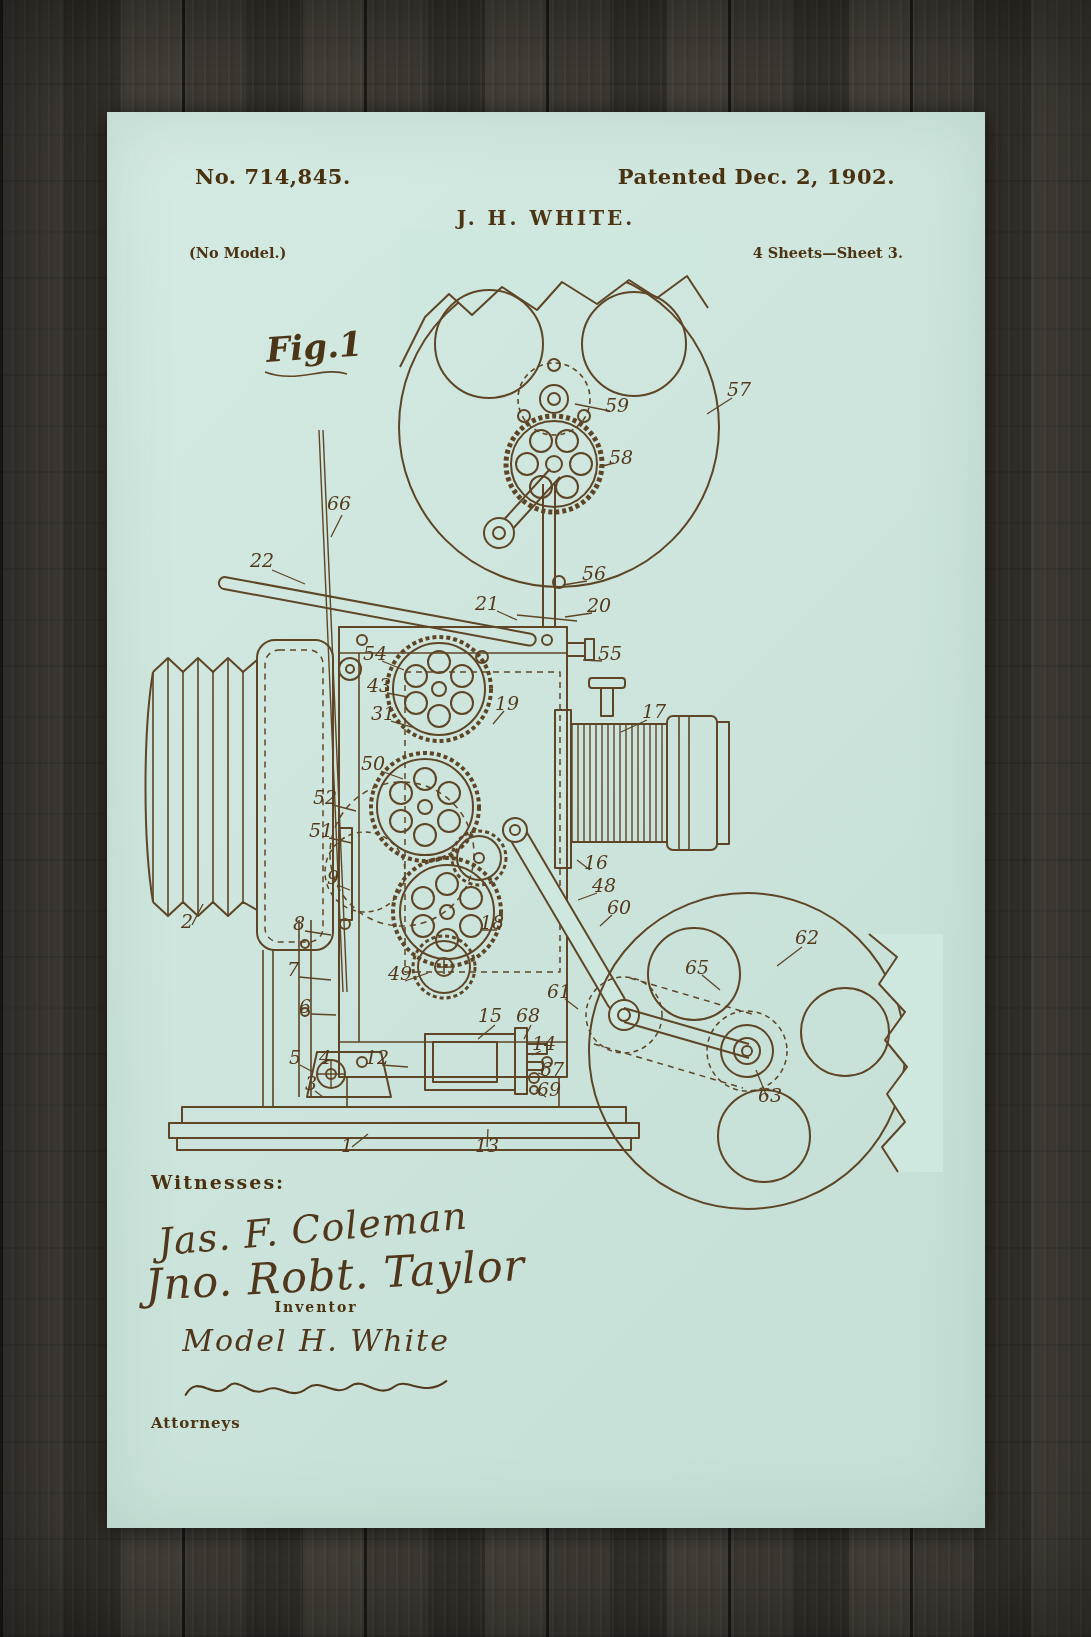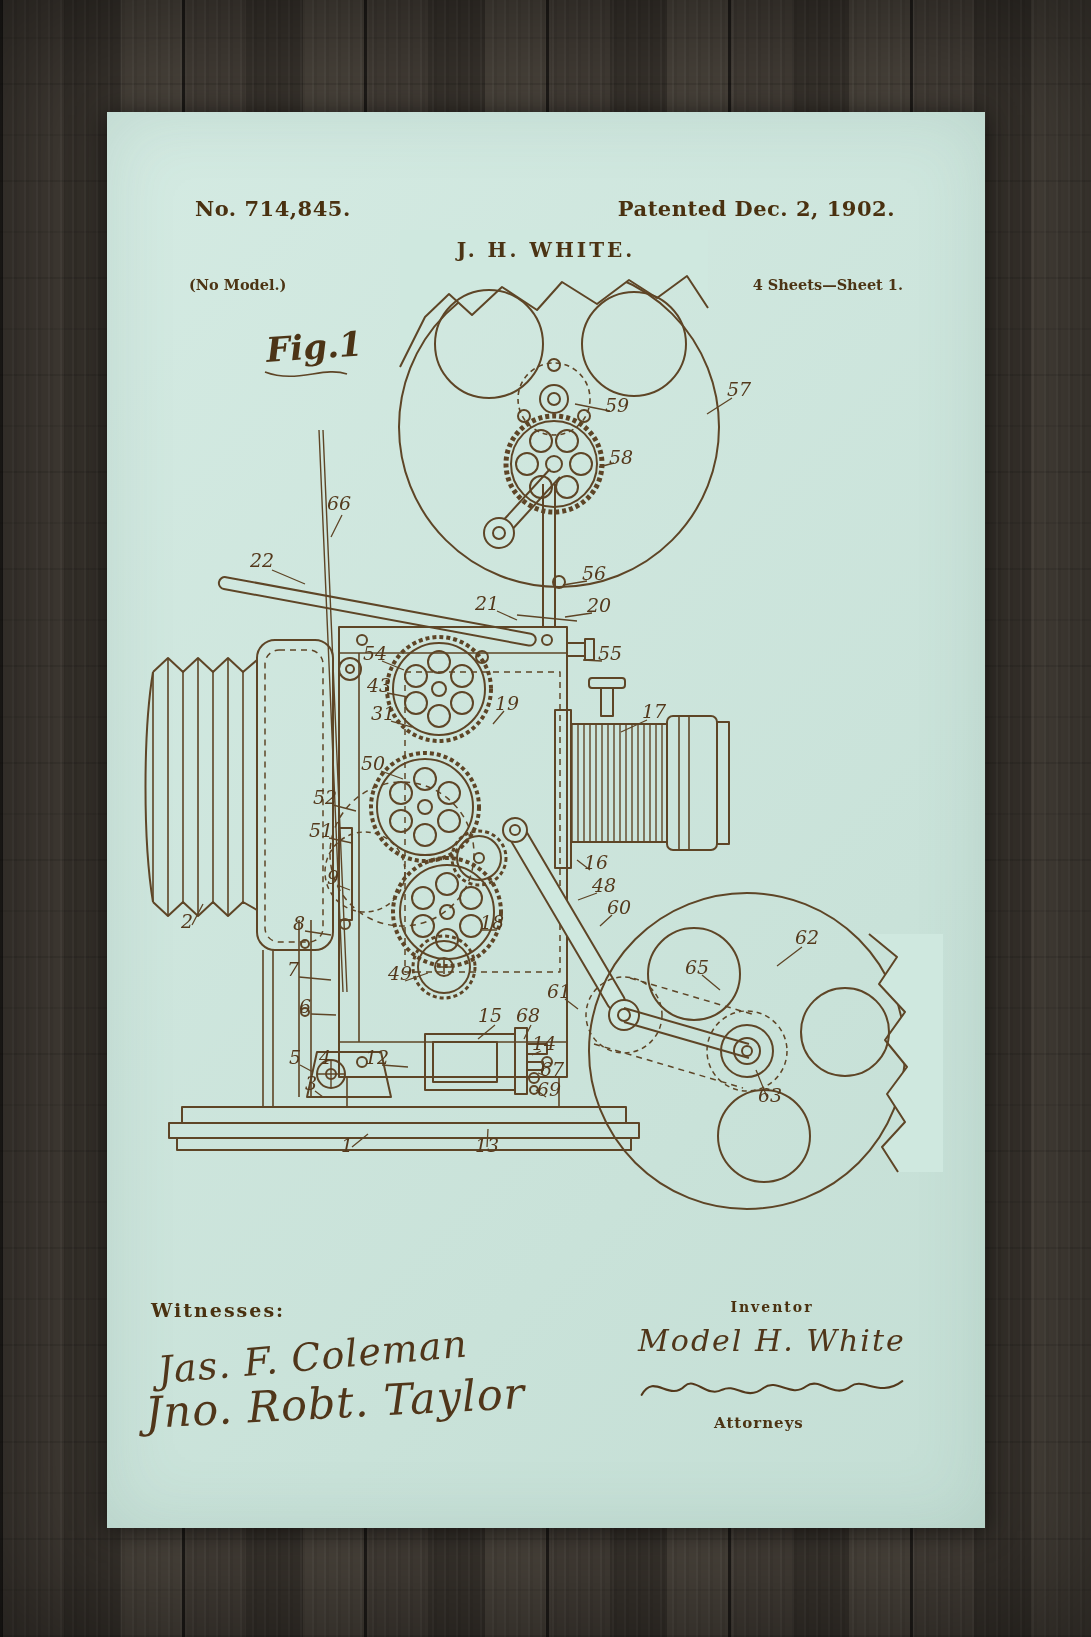--- a/index.html
+++ b/index.html
@@ -37,46 +37,47 @@
     box-shadow: 0 3px 26px rgba(0,0,0,0.65), inset 0 0 70px rgba(90,125,110,0.16);
     color: #4c3414;
   }
   .drawing {
     position: absolute; inset: 0;
     width: 100%; height: 100%;
     z-index: 1;
   }
 
   
-  .paper-header { position: relative; z-index: 2; padding-top: 84px; }
+  .paper-header { position: relative; z-index: 2; padding-top: 52px; }
   .hdr-row { display: flex; justify-content: space-between; }
   .hdr-top { padding: 0 90px 0 88px; font-size: 21px; font-weight: bold; letter-spacing: 0.5px; color: #4a3110; }
   .hdr-center { text-align: center; margin-top: 17px; }
   .hdr-inventor { font-size: 20px; font-weight: bold; letter-spacing: 3px; }
   .hdr-title { font-size: 19px; font-weight: bold; letter-spacing: 1.5px; margin-top: 7px; }
   .hdr-app { font-size: 11.5px; font-weight: bold; margin-top: 7px; letter-spacing: 0.3px; }
   .hdr-model { padding: 0 82px 0 82px; font-size: 14.5px; font-weight: bold; margin-top: 14px; }
 
   
   .paper-footer {
     position: absolute; left: 0; right: 0; bottom: 96px;
     z-index: 2;
     display: flex; justify-content: space-between;
     padding: 0 48px 0 44px;
+    flex-direction: column;
   }
   .wit-col { width: 52%; }
   .wit-head { font-size: 19px; font-weight: bold; letter-spacing: 2px; color: #4a3110; }
   .sig { font-style: italic; color: #50361a; }
   .sig-1 { font-size: 38px; transform: rotate(-5deg); margin: 10px 0 0 6px; letter-spacing: 1px; white-space: nowrap; }
   .sig-2 { font-size: 43px; transform: rotate(-3deg); margin: 2px 0 0 -6px; letter-spacing: 1px; white-space: nowrap; }
   .inv-col { width: 42%; text-align: center; }
   .inv-head { font-size: 14px; font-weight: bold; letter-spacing: 2px; color: #4a3110; }
   .inv-sig { font-size: 30px; letter-spacing: 2px; margin-top: 8px; white-space: nowrap; }
   .atty-squiggle { display: block; width: 300px; height: 48px; margin: 6px auto 0 auto; }
-  .atty-label { font-size: 15px; font-weight: bold; letter-spacing: 1px; text-align: center; padding-right: 26px; margin-top: 2px; }
+  .atty-label { font-size: 15px; font-weight: bold; letter-spacing: 1px; text-align: left; padding-right: 26px; margin-top: 2px; }
 
   
   .part-label { font: italic 19px "DejaVu Serif", serif; fill: #54391c; text-anchor: middle; }
   .fig-label  { font: italic bold 34px "DejaVu Serif", serif; fill: #4c3416; }
 </style>
 </head>
 <body>
 
 <div class="scene">
   <div class="paper">
@@ -330,21 +331,21 @@
     <header class="paper-header">
       <div class="hdr-row hdr-top">
         <span>No. 714,845.</span>
         <span>Patented Dec. 2, 1902.</span>
       </div>
       <div class="hdr-center">
         <div class="hdr-inventor">J. H. WHITE.</div>
       </div>
       <div class="hdr-row hdr-model">
         <span>(No Model.)</span>
-        <span>4 Sheets—Sheet 1.</span>
+        <span>4 Sheets—Sheet 3.</span>
       </div>
     </header>
 
     <footer class="paper-footer">
       <div class="wit-col">
         <div class="wit-head">Witnesses:</div>
         <div class="sig sig-1">Jas. F. Coleman</div>
         <div class="sig sig-2">Jno. Robt. Taylor</div>
       </div>
       <div class="inv-col">

